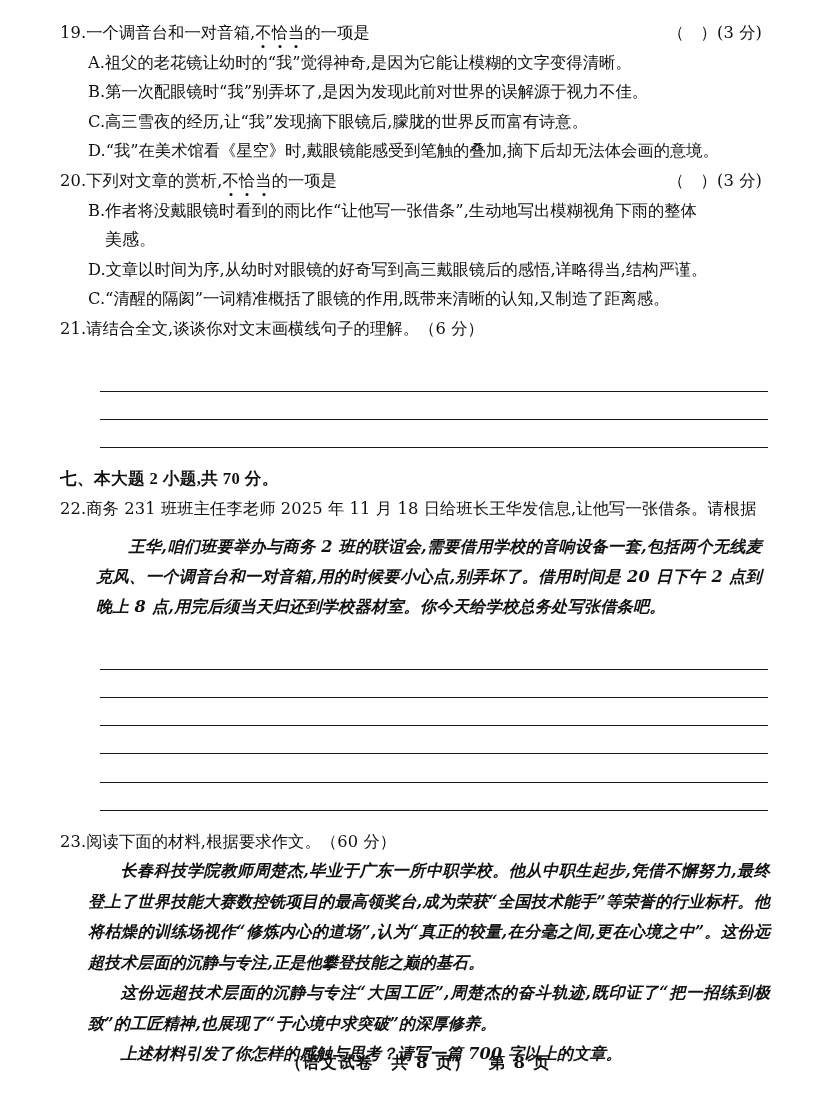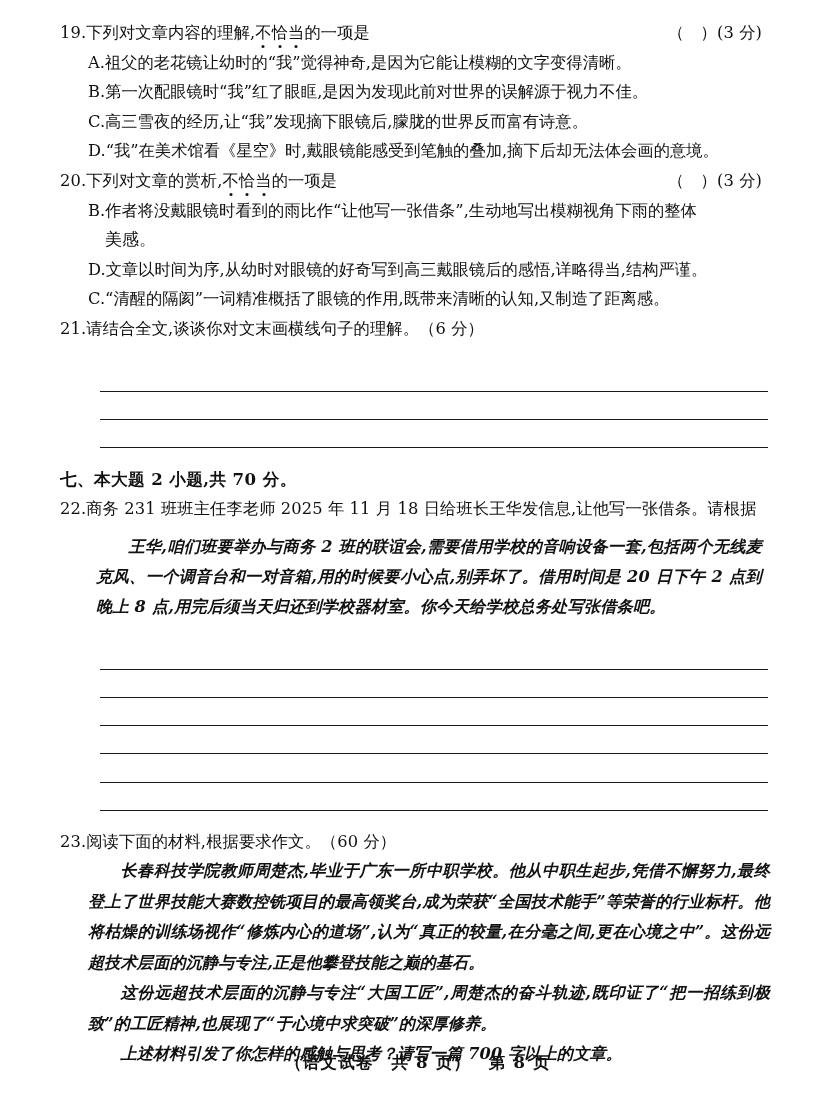--- a/index.html
+++ b/index.html
@@ -78,20 +78,21 @@
     border-radius: 50%;
     background: #111;
   }
 
   
   .section-head {
     font-size: 16.6px;
     line-height: 30px;
     font-weight: bold;
     letter-spacing: 0.4px;
+    font-family: Liberation Serif, serif;
   }
 
   
   .rule-group { }
   .rule {
     height: 28.2px;
     box-sizing: border-box;
     margin-left: 40px;
     border-bottom: 1.4px solid #1a1a1a;
     width: 668px;
@@ -138,25 +139,25 @@
   .spacer-16 { height: 16px; }
   .spacer-20 { height: 20px; }
 </style>
 </head>
 <body>
 
 <div id="page">
   <div class="content">
 
     <div class="q-line q-head">
-      <span class="q-text"><span>19.</span><span>下列对文章内容的理解,</span><span><span class="emph">不</span><span class="emph">恰</span><span class="emph">当</span></span><span>的一项是</span></span>
+      <span class="q-text"><span>19.</span><span>一个调音台和一对音箱,</span><span><span class="emph">不</span><span class="emph">恰</span><span class="emph">当</span></span><span>的一项是</span></span>
       <span class="q-marks">（　）(3 分)</span>
     </div>
     <div class="opt">A.祖父的老花镜让幼时的“我”觉得神奇,是因为它能让模糊的文字变得清晰。</div>
-    <div class="opt">B.第一次配眼镜时“我”红了眼眶,是因为发现此前对世界的误解源于视力不佳。</div>
+    <div class="opt">B.第一次配眼镜时“我”别弄坏了,是因为发现此前对世界的误解源于视力不佳。</div>
     <div class="opt">C.高三雪夜的经历,让“我”发现摘下眼镜后,朦胧的世界反而富有诗意。</div>
     <div class="opt">D.“我”在美术馆看《星空》时,戴眼镜能感受到笔触的叠加,摘下后却无法体会画的意境。</div>
 
     <div class="q-line q-head">
       <span class="q-text"><span>20.</span><span>下列对文章的赏析,</span><span><span class="emph">不</span><span class="emph">恰</span><span class="emph">当</span></span><span>的一项是</span></span>
       <span class="q-marks">（　）(3 分)</span>
     </div>
     <div class="opt">B.作者将没戴眼镜时看到的雨比作“让他写一张借条”,生动地写出模糊视角下雨的整体</div>
     <div class="opt-cont">美感。</div>
     <div class="opt">D.文章以时间为序,从幼时对眼镜的好奇写到高三戴眼镜后的感悟,详略得当,结构严谨。</div>

